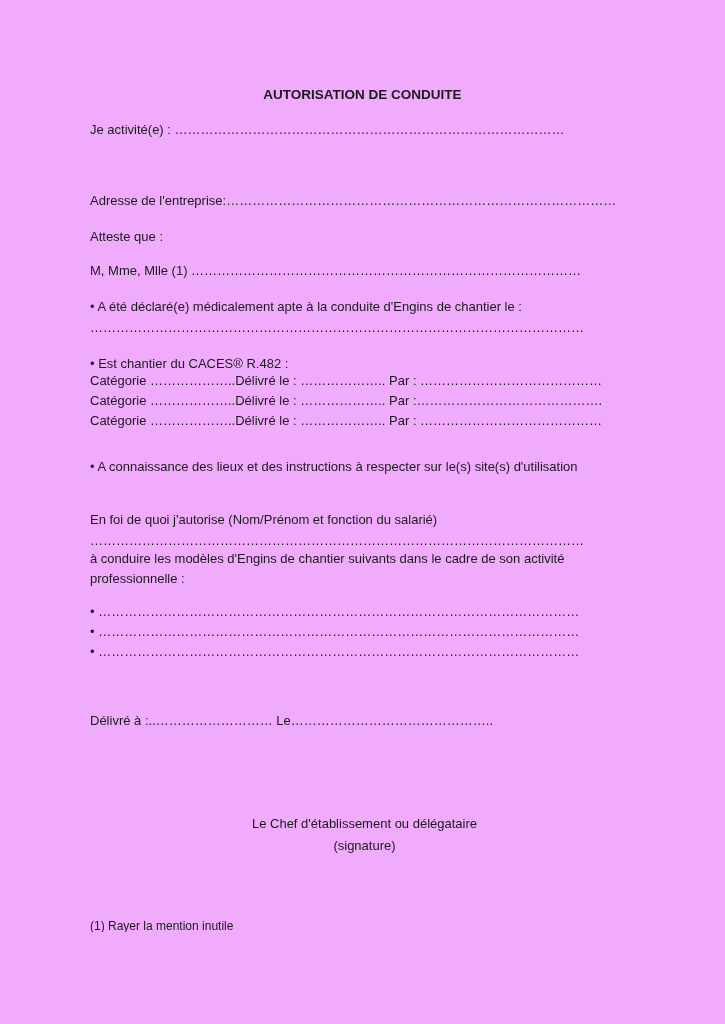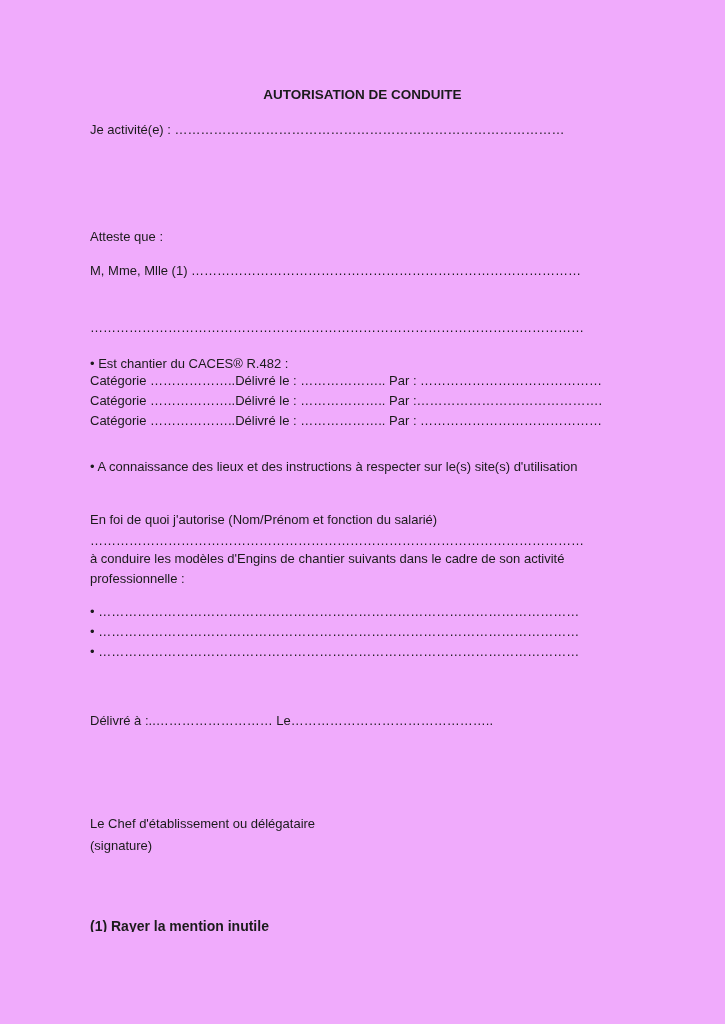--- a/index.html
+++ b/index.html
@@ -27,44 +27,45 @@
     overflow: hidden;
   }
   .title {
     left: 0;
     width: 725px;
     text-align: center;
     font-weight: bold;
     font-size: 13.5px;
   }
   .right {
-    text-align: left;
+    text-align: center;
   }
   .footnote {
-    font-size: 14px;
+    font-size: 12px;
     line-height: 12px;
     height: 12px;
-    font-weight: bold;
   }
 </style>
 </head>
 <body>
 
 <div class="page">
 
   <div class="line title" style="top:86px">AUTORISATION DE CONDUITE</div>
 
   <div class="line" style="top:121px">Je activité(e) :  ………………………………………………………………………………</div>
 
 
+  <div class="line" style="top:192px">Adresse de l'entreprise:………………………………………………………………………………</div>
 
   <div class="line" style="top:228px">Atteste que :</div>
 
   <div class="line" style="top:262px">M, Mme, Mlle (1) ………………………………………………………………………………</div>
 
+  <div class="line" style="top:298px">• A été déclaré(e) médicalement apte à la conduite d'Engins de chantier le :</div>
 
   <div class="line" style="top:319px">……………………………………………………………………………………………………</div>
 
   <div class="line" style="top:355px">• Est chantier du CACES® R.482 :</div>
 
   <div class="line" style="top:372px">Catégorie ………………..Délivré le : ……………….. Par : ……………………………………</div>
 
   <div class="line" style="top:392px">Catégorie ………………..Délivré le : ……………….. Par :…………………………………….</div>
 
   <div class="line" style="top:412px">Catégorie ………………..Délivré le : ……………….. Par : ……………………………………</div>

